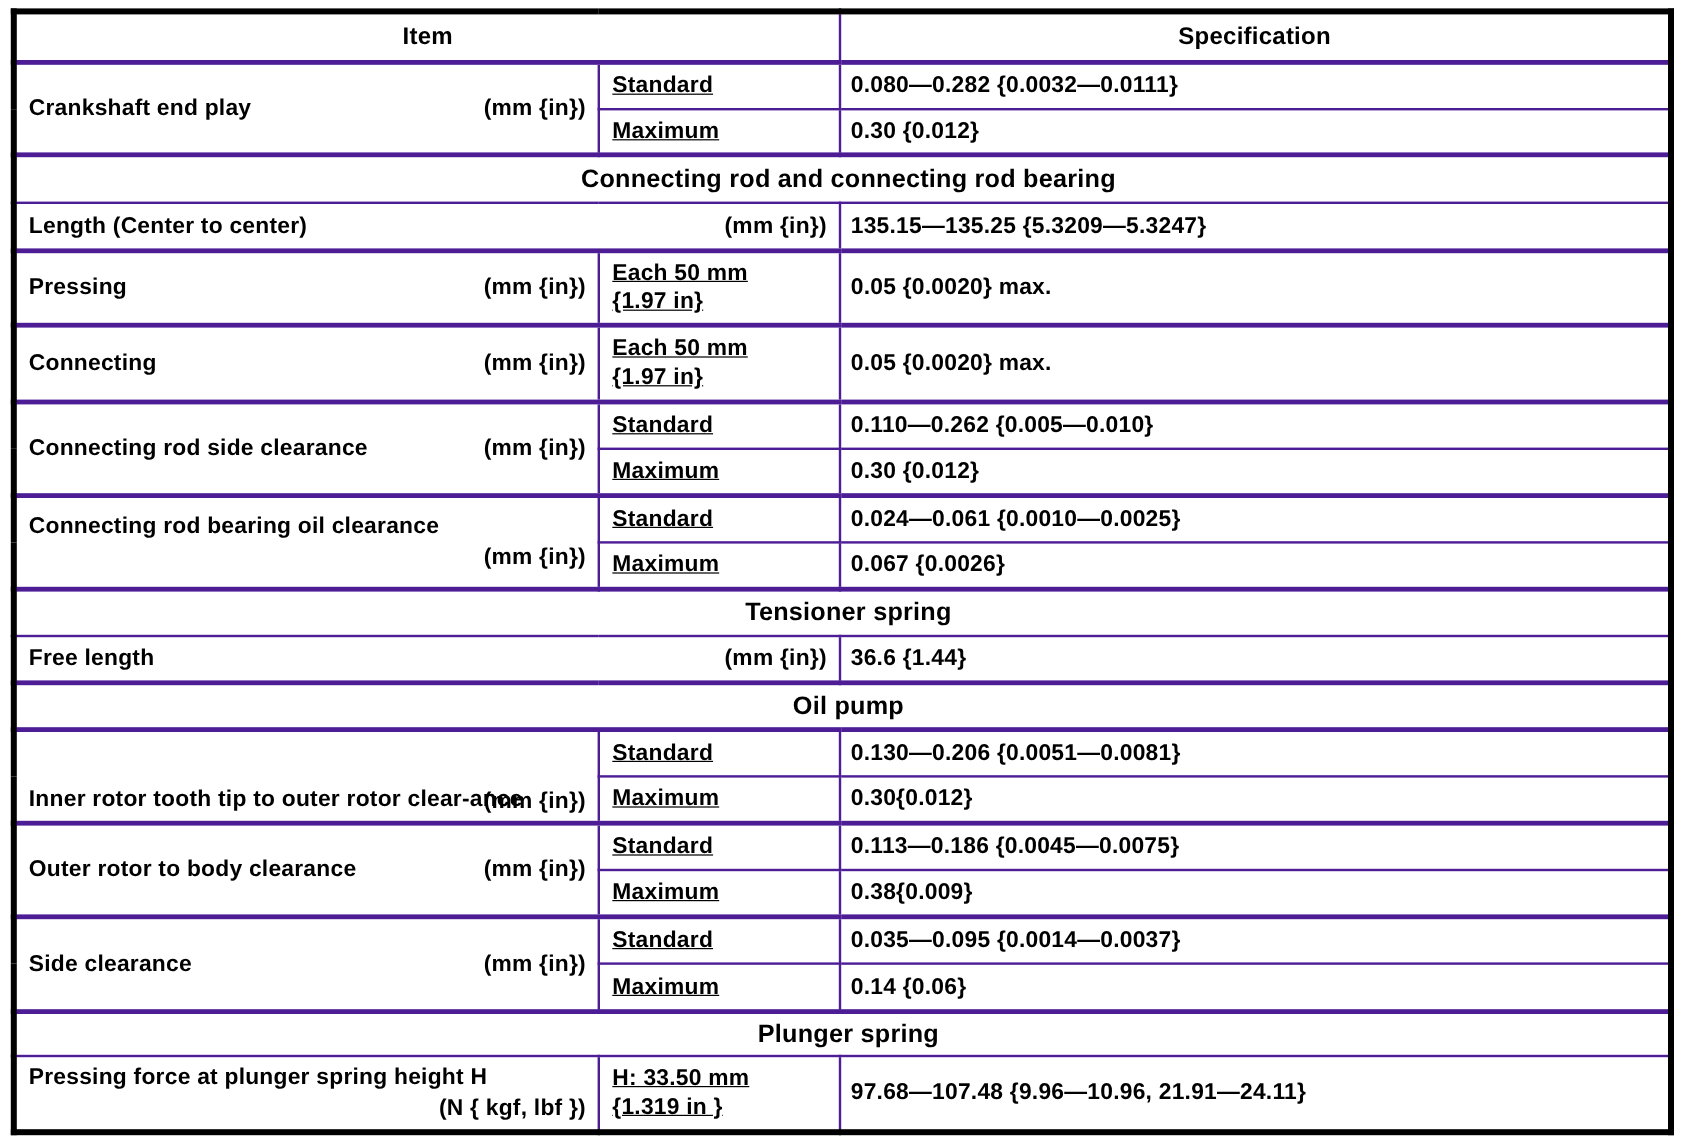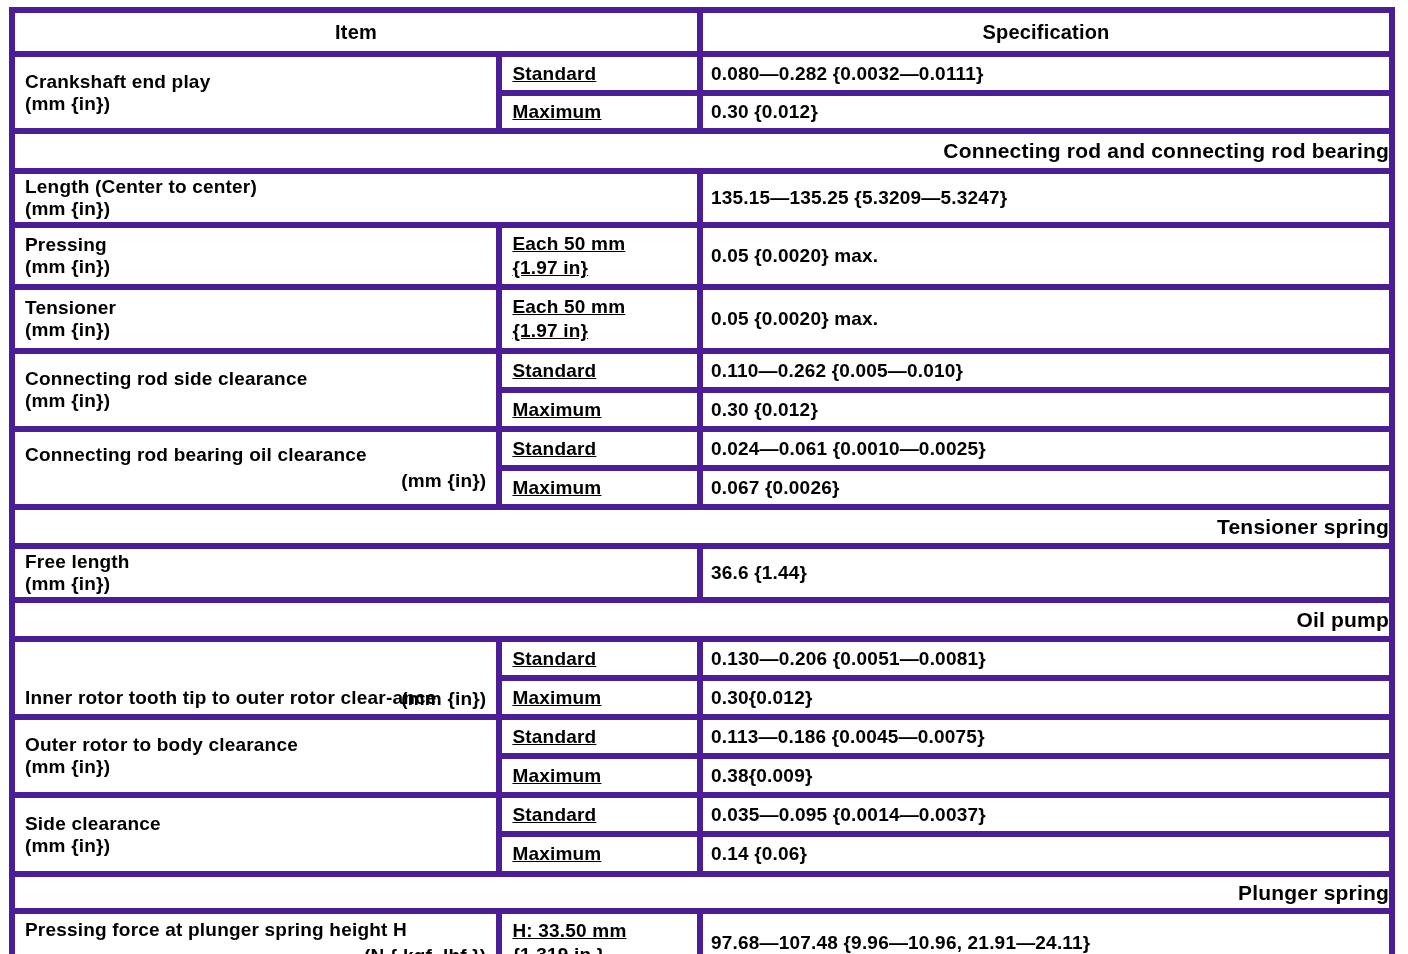--- a/index.html
+++ b/index.html
@@ -16,45 +16,45 @@
     border-collapse: collapse;
     table-layout: fixed;
     margin: 7px 0 0 9px;
     width: 1386px;
     border: 5px solid #000;
   }
   col.c1 { width: 486px; }
   col.c2 { width: 200px; }
   col.c3 { width: 690px; }
   td, th {
-    border: 6px solid #4c1d95;
+    border: 2px solid #4c1d95;
     vertical-align: middle;
     font-size: 19px;
     font-weight: 700;
     letter-spacing: 0.2px;
     padding: 0;
     overflow: hidden;
   }
   tr.tk > td, tr.tk > th { border-top-width: 4px; }
   th.hdr {
     font-size: 20px;
     text-align: center;
     height: 38px;
   }
   td.c-section {
     font-size: 21px;
     padding-left: 10px;
-    text-align: right;
+    text-align: center;
   }
   td.c-item { padding: 2px 10px; text-align: left; }
   td.c-sub  { padding: 2px 10px; text-align: left; text-decoration: underline; }
   td.c-spec { text-align: left; padding: 2px 8px; }
   .pre { white-space: pre-line; line-height: 1.25; }
   
-  .lf { display: flex; justify-content: space-between; align-items: baseline; width: 100%; flex-direction: column; }
+  .lf { display: flex; justify-content: space-between; align-items: baseline; width: 100%; }
   
   .nl-unit { text-align: right; }
   .nl > div { line-height: 1.35; }
   
   .wrapcell { position: relative; width: 100%; margin-top: 40px; }
   .wraplabel { max-width: 432px; line-height: 1.35; }
   .unit-abs { position: absolute; right: 0; bottom: 1px; }
 </style>
 </head>
 <body>
@@ -109,21 +109,21 @@
       </div>
     </td>
     <td class="c-sub pre">Each 50 mm
 {1.97 in}</td>
     <td class="c-spec">0.05 {0.0020} max.</td>
   </tr>
 
   <tr class="tk" style="height:64px">
     <td class="c-item">
       <div class="lf">
-        <span>Tensioner</span>
+        <span>Connecting</span>
         <span>(mm {in})</span>
       </div>
     </td>
     <td class="c-sub pre">Each 50 mm
 {1.97 in}</td>
     <td class="c-spec">0.05 {0.0020} max.</td>
   </tr>
 
   <tr class="tk" style="height:39px">
     <td class="c-item" rowspan="2">

